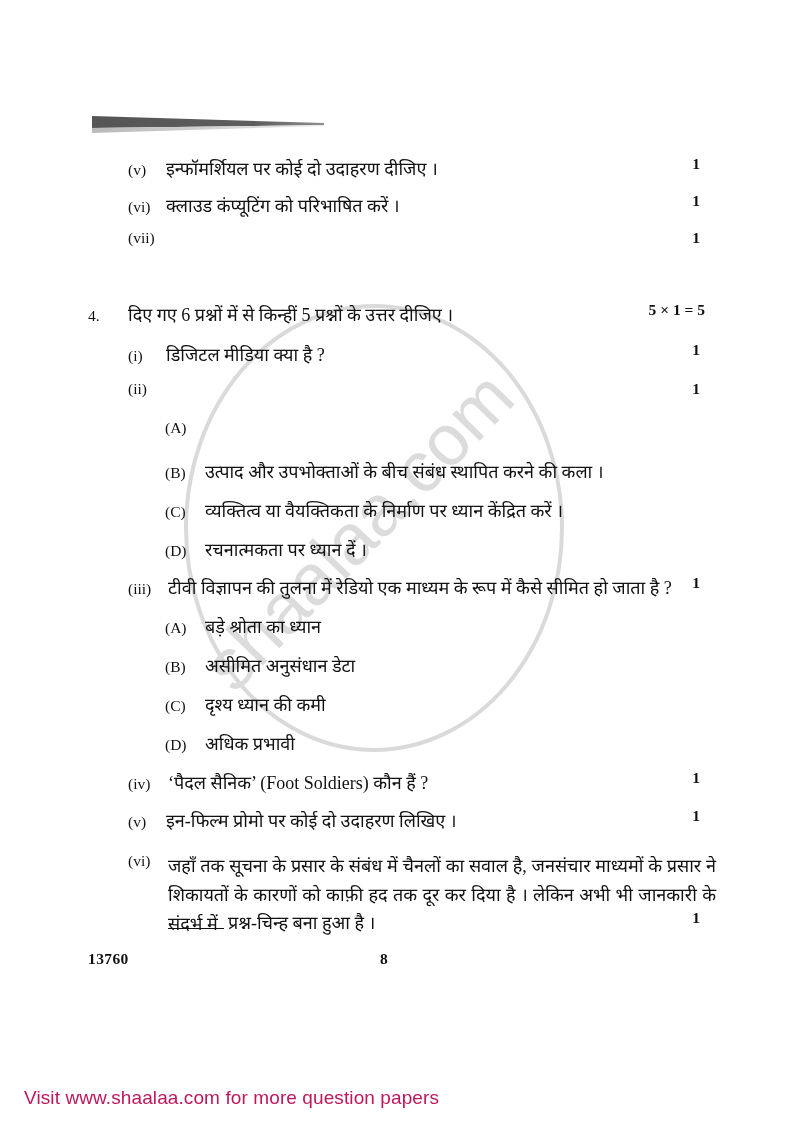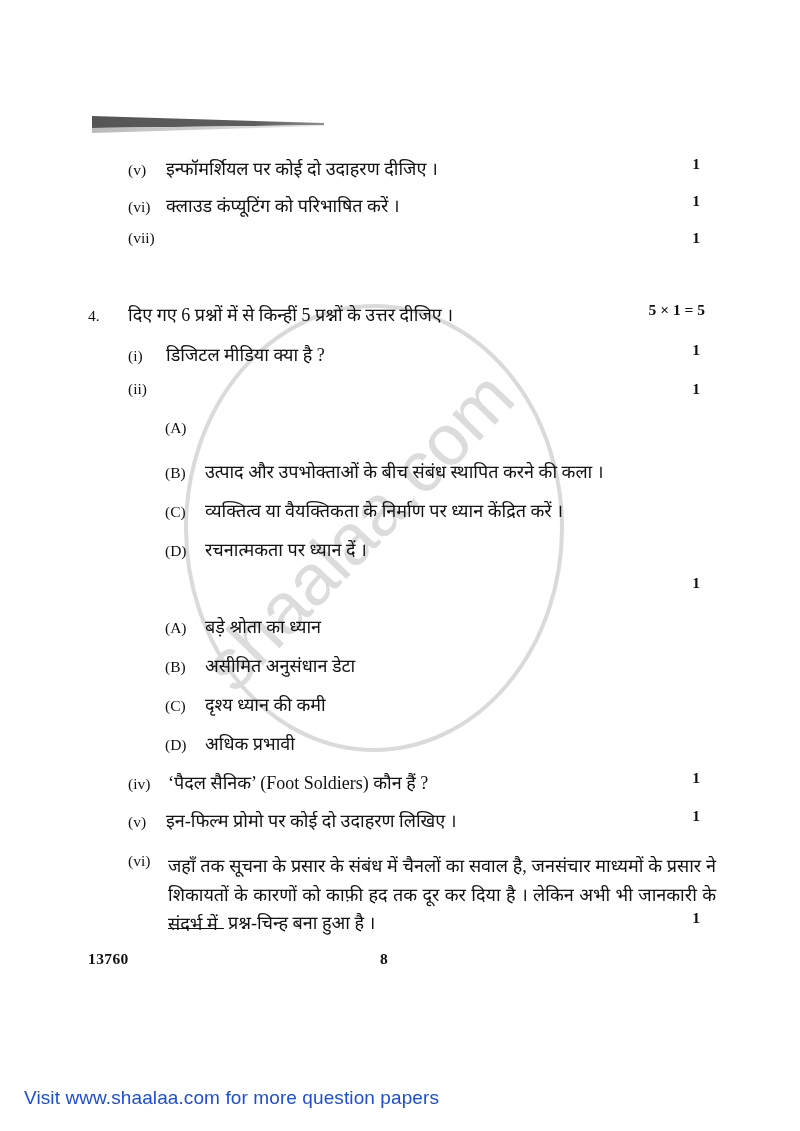--- a/index.html
+++ b/index.html
@@ -110,21 +110,21 @@
     top: 950px;
     font-size: 15.5px;
     font-weight: 700;
   }
   .caption {
     position: absolute;
     left: 24px;
     top: 1087px;
     font-family: "Liberation Sans", "DejaVu Sans", sans-serif;
     font-size: 19px;
-    color: #1d4ed8;
+    color: #be185d;
     letter-spacing: 0.1px;
   }
 </style>
 </head>
 <body>
 
 <div class="page">
 
   <div class="wedge-wrap">
     <svg width="240" height="26" viewBox="0 0 240 26">
@@ -196,20 +196,24 @@
     </div>
     <div class="row lvl-opt" style="top:497px; width:560px;">
       <span class="qnum w-opt">(C)</span>
       <span class="qtext">व्यक्तित्व या वैयक्तिकता के निर्माण पर ध्यान केंद्रित करें ।</span>
     </div>
     <div class="row lvl-opt" style="top:536px; width:540px;">
       <span class="qnum w-opt">(D)</span>
       <span class="qtext">रचनात्मकता पर ध्यान दें ।</span>
     </div>
 
+    <div class="row lvl-roman" style="top:574px; width:560px;">
+      <span class="qnum w-roman-wide">(iii)</span>
+      <span class="qtext">टीवी विज्ञापन की तुलना में रेडियो एक माध्यम के रूप में कैसे सीमित हो जाता है ?</span>
+    </div>
     <div class="marks" style="left:660px; top:574px;">1</div>
 
     <div class="row lvl-opt" style="top:613px; width:500px;">
       <span class="qnum w-opt">(A)</span>
       <span class="qtext">बड़े श्रोता का ध्यान</span>
     </div>
     <div class="row lvl-opt" style="top:652px; width:500px;">
       <span class="qnum w-opt">(B)</span>
       <span class="qtext">असीमित अनुसंधान डेटा</span>
     </div>

